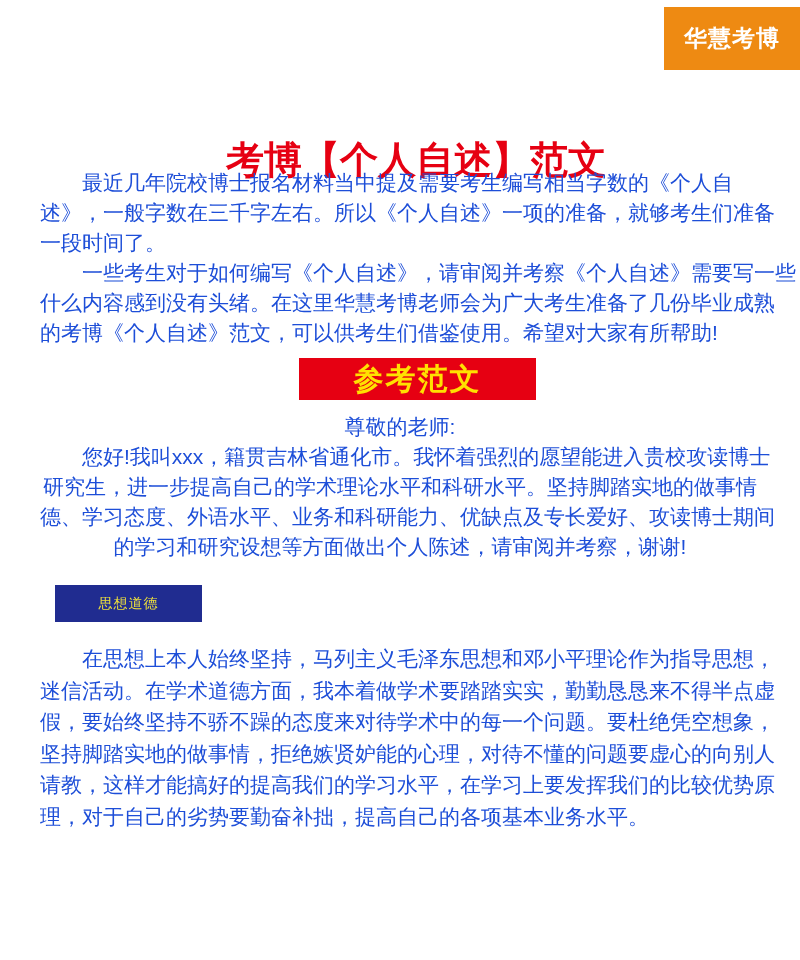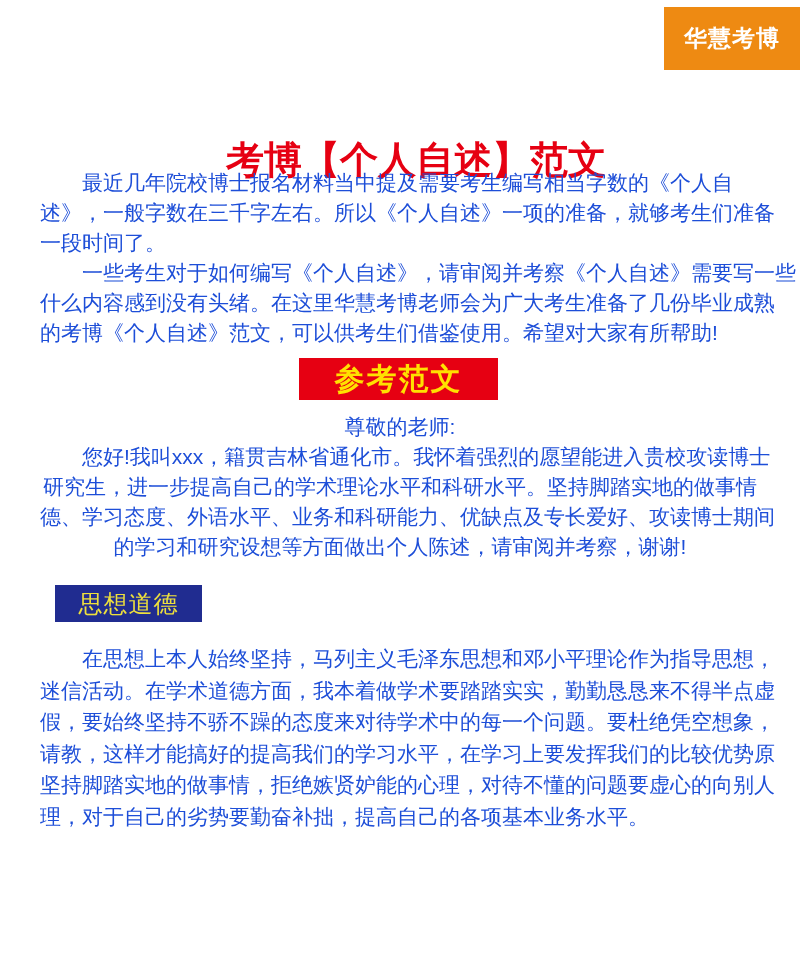--- a/index.html
+++ b/index.html
@@ -47,40 +47,40 @@
     line-height: 30px;
     color: #1d4ed8;
   }
   .text-block .line { white-space: nowrap; }
   .indent { text-indent: 2em; }
   .intro-block { top: 168px; }
   .reference-banner {
     position: absolute;
     top: 358px;
     left: 299px;
-    width: 199px;
+    width: 237px;
     height: 42px;
     background: #e60012;
     color: #ffe100;
     font-size: 30px;
     font-weight: bold;
     line-height: 42px;
     text-align: center;
     letter-spacing: 2px;
   }
   .letter-block { top: 412px; text-align: center; }
   .section-chip {
     position: absolute;
     top: 585px;
     left: 55px;
     width: 147px;
     height: 37px;
     background: #202c90;
     color: #eee03c;
-    font-size: 24px;
+    font-size: 14px;
     line-height: 37px;
     text-align: center;
     letter-spacing: 1px;
   }
   .body-block { top: 643px; line-height: 31.5px; }
 </style>
 </head>
 <body>
 
 <div class="page">
@@ -107,18 +107,18 @@
     <div class="line">德、学习态度、外语水平、业务和科研能力、优缺点及专长爱好、攻读博士期间</div>
     <div class="line">的学习和研究设想等方面做出个人陈述，请审阅并考察，谢谢!</div>
   </div>
 
   <div class="section-chip">思想道德</div>
 
   <div class="text-block body-block">
     <div class="line indent">在思想上本人始终坚持，马列主义毛泽东思想和邓小平理论作为指导思想，</div>
     <div class="line">迷信活动。在学术道德方面，我本着做学术要踏踏实实，勤勤恳恳来不得半点虚</div>
     <div class="line">假，要始终坚持不骄不躁的态度来对待学术中的每一个问题。要杜绝凭空想象，</div>
+    <div class="line">坚持脚踏实地的做事情，拒绝嫉贤妒能的心理，对待不懂的问题要虚心的向别人</div>
     <div class="line">请教，这样才能搞好的提高我们的学习水平，在学习上要发挥我们的比较优势原</div>
-    <div class="line">坚持脚踏实地的做事情，拒绝嫉贤妒能的心理，对待不懂的问题要虚心的向别人</div>
     <div class="line">理，对于自己的劣势要勤奋补拙，提高自己的各项基本业务水平。</div>
   </div>
 
 </div>
 
 </body></html>

